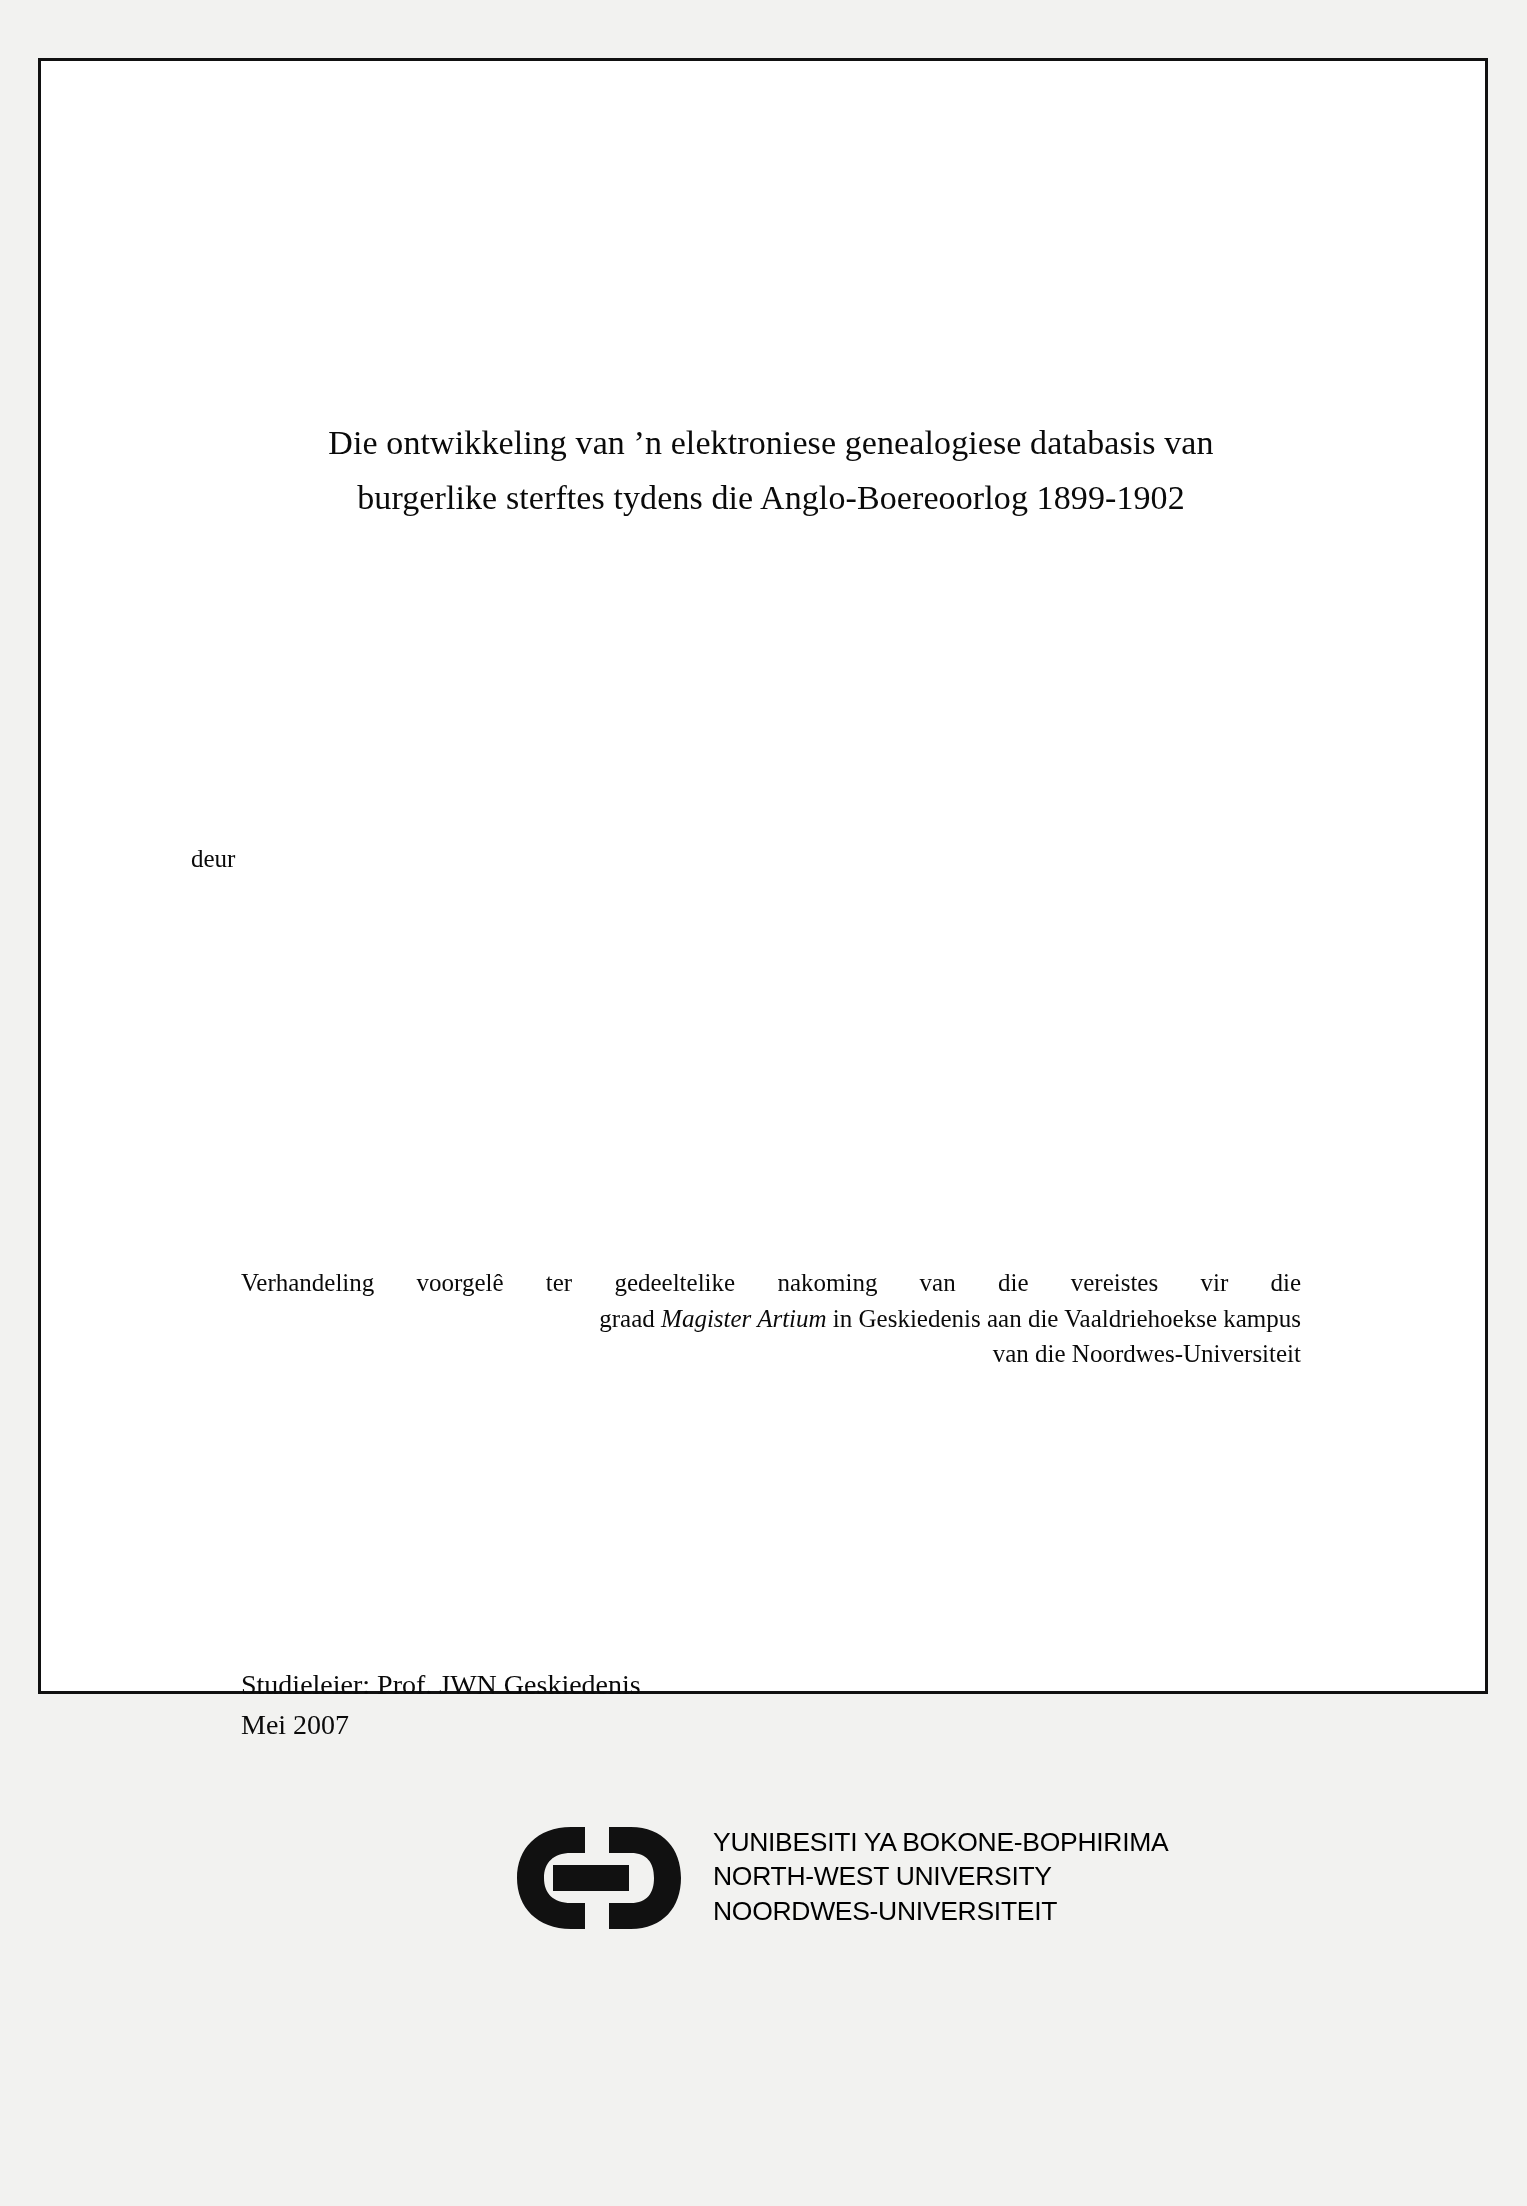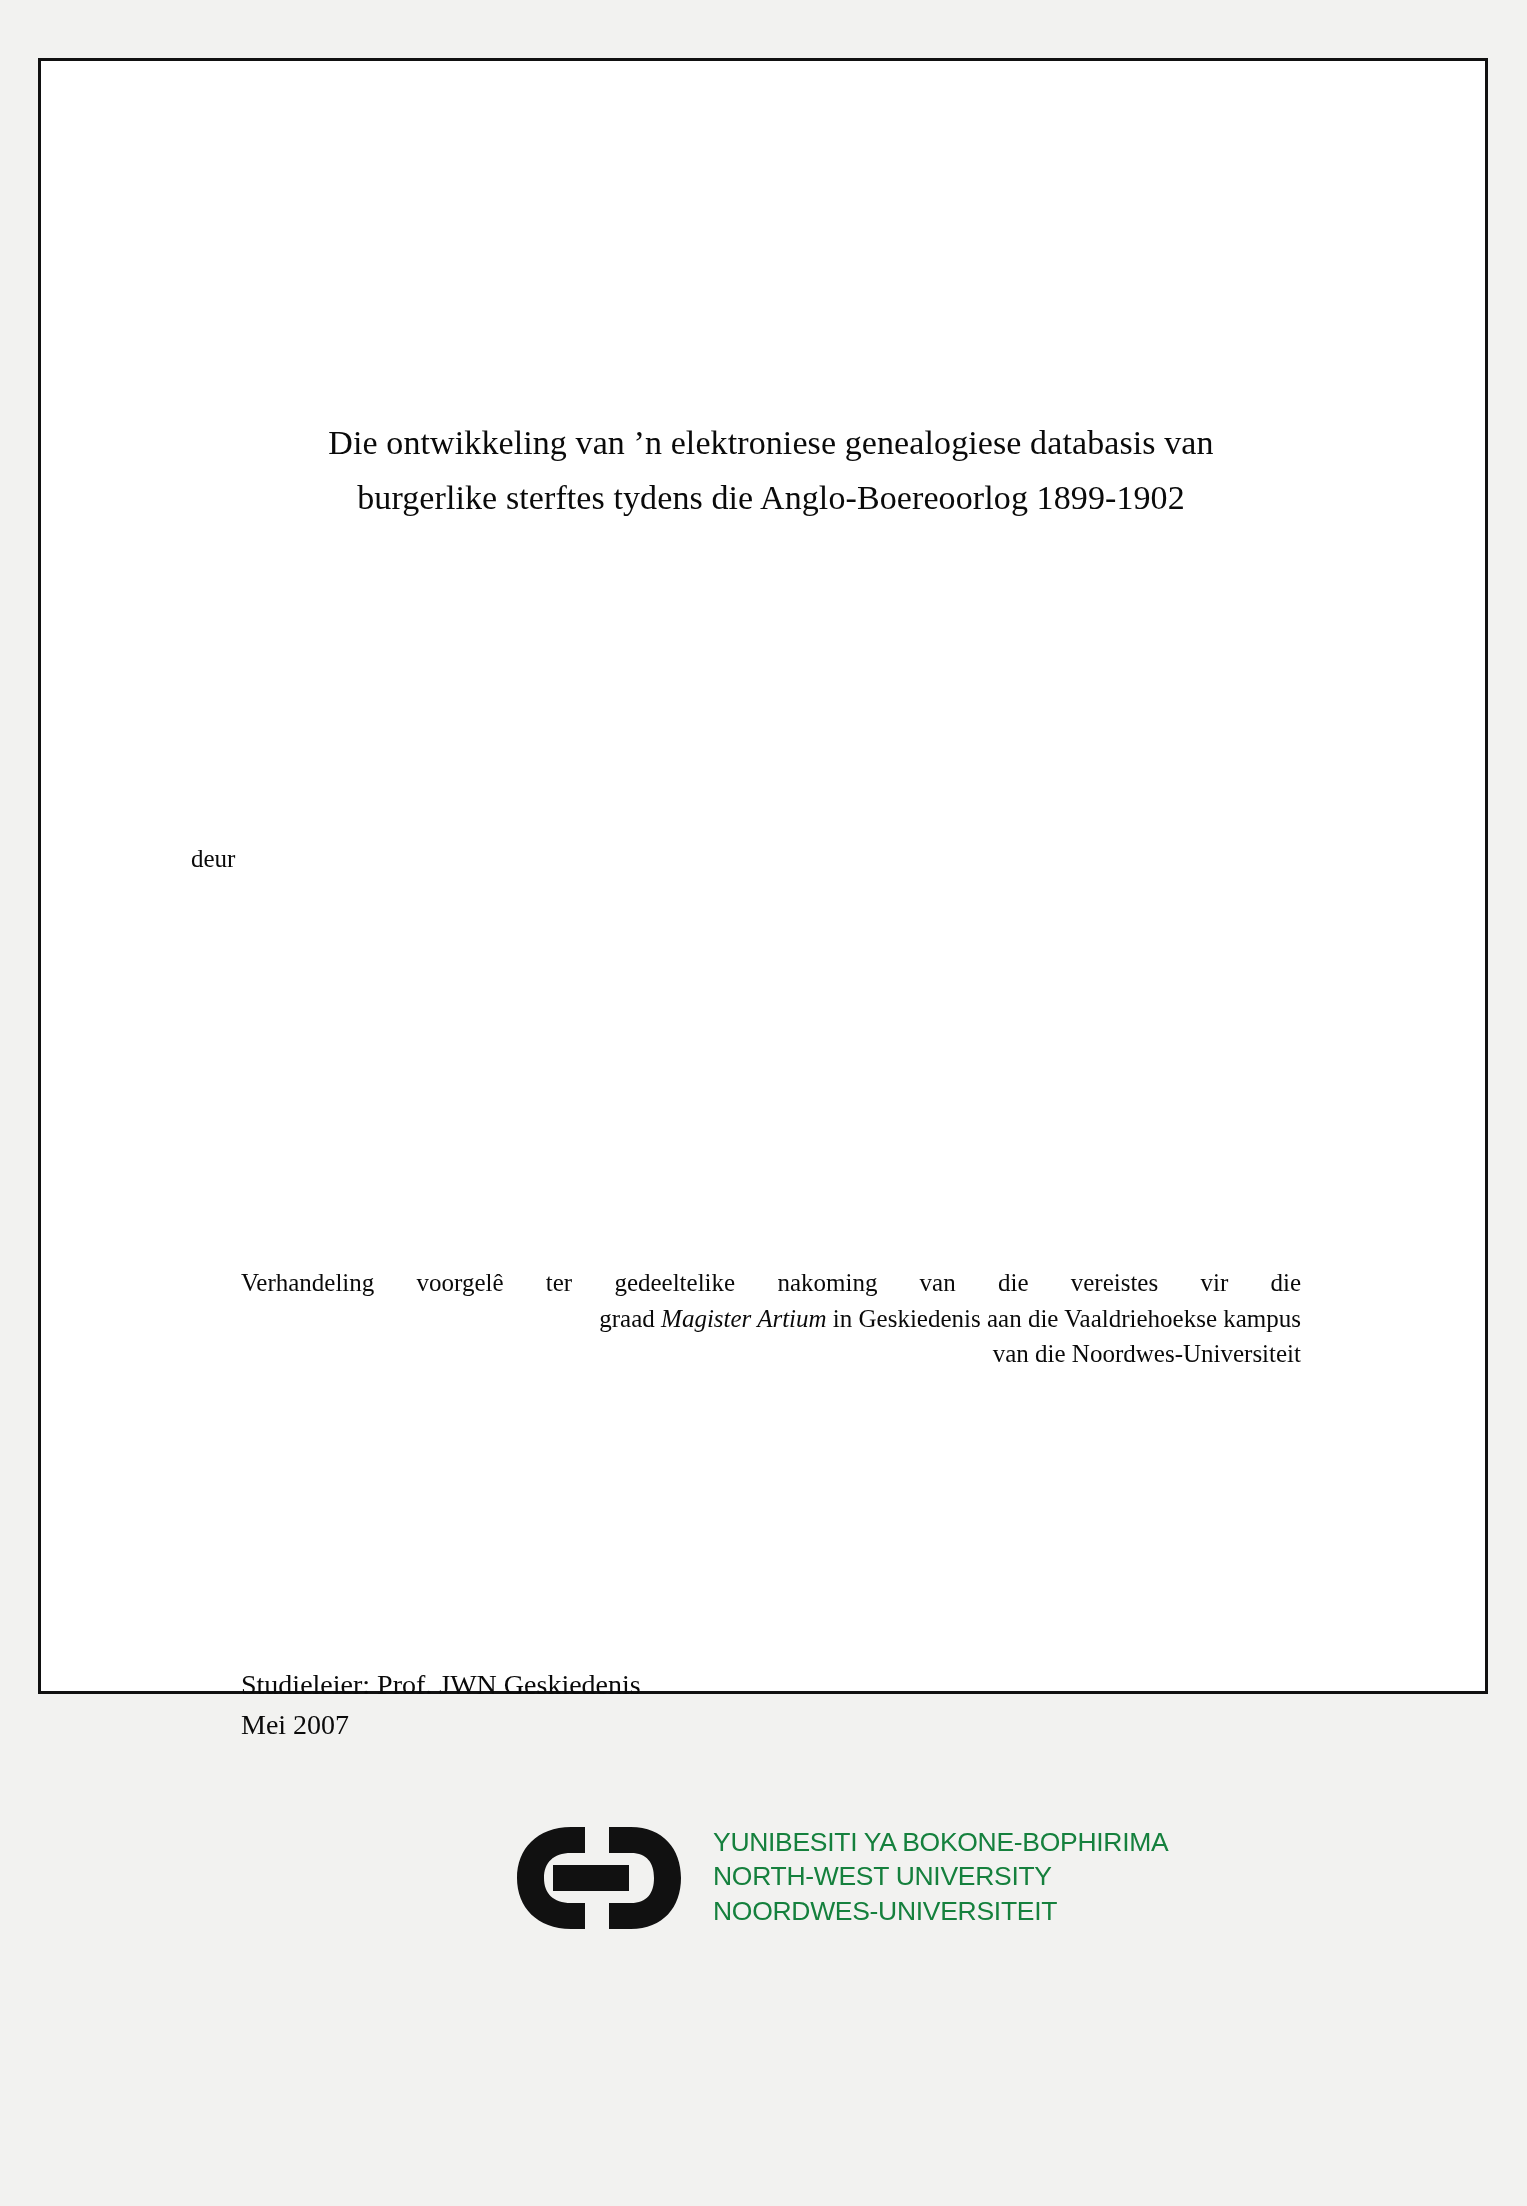--- a/index.html
+++ b/index.html
@@ -126,21 +126,21 @@
     height: 110px;
   }
   .logo-text {
     position: absolute;
     left: 200px;
     top: 10px;
     font-family: "Liberation Sans", sans-serif;
     font-size: 26.5px;
     line-height: 1.3;
     letter-spacing: -0.3px;
-    color: #15803d;
+    color: #000000;
     white-space: nowrap;
   }
 </style>
 </head>
 <body>
 
 <div class="scan"></div>
 
 <div class="page-frame">
   <div class="page-inner">

